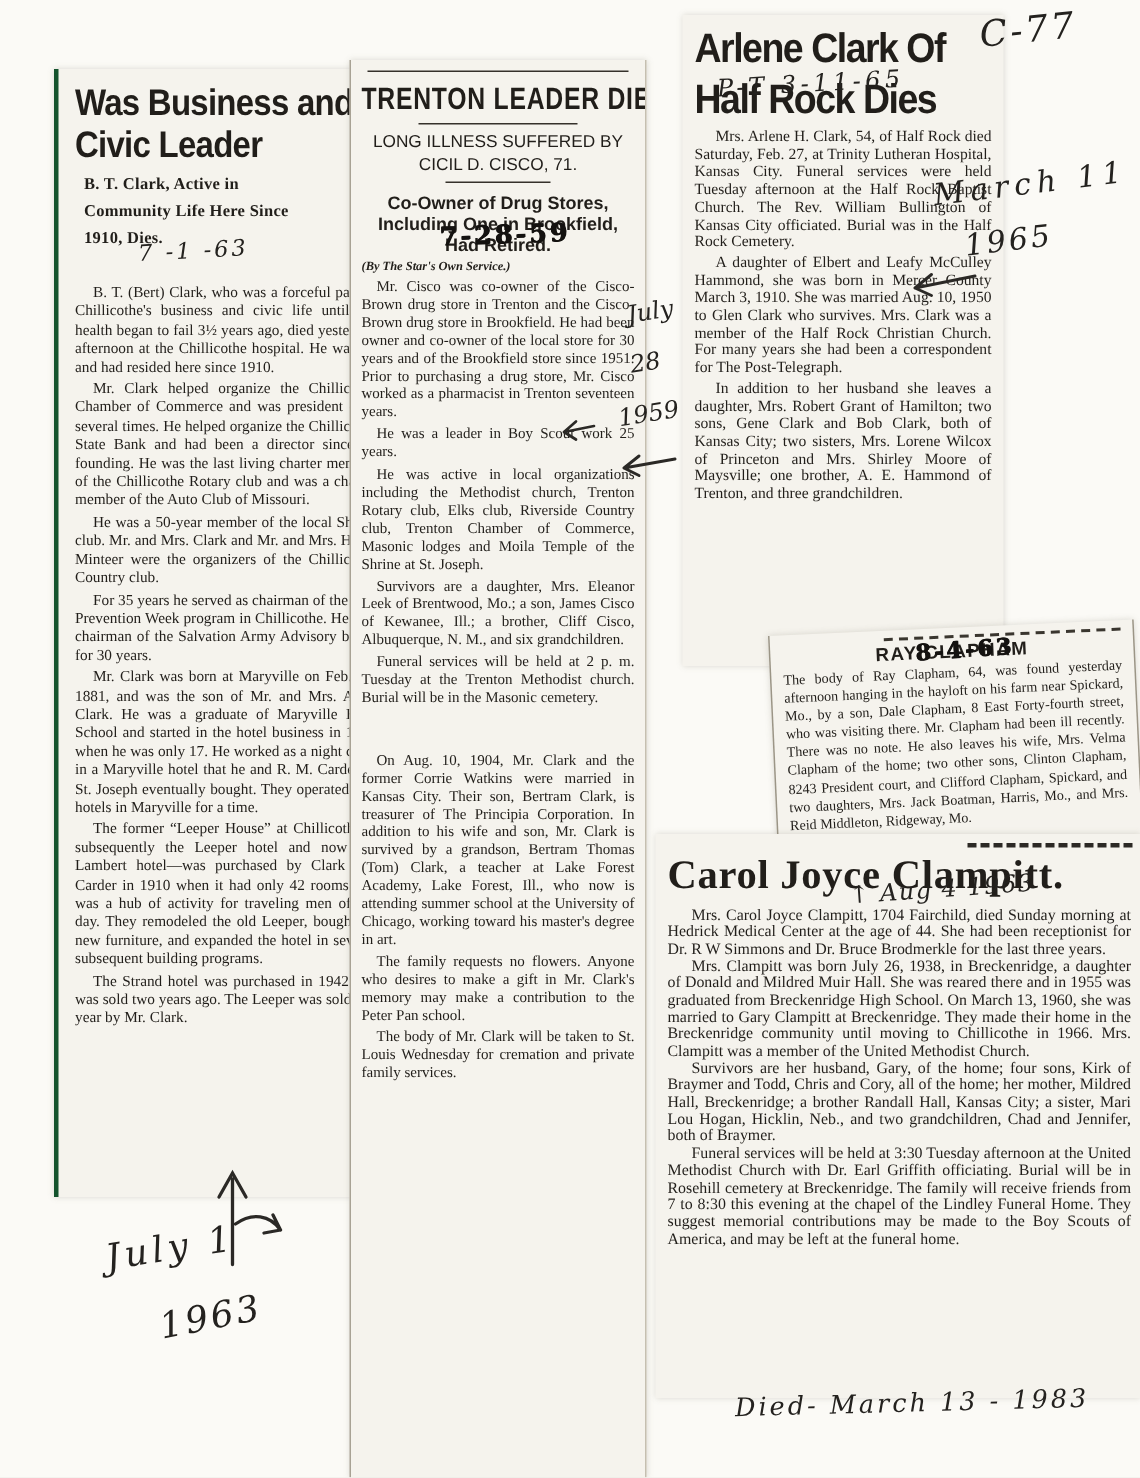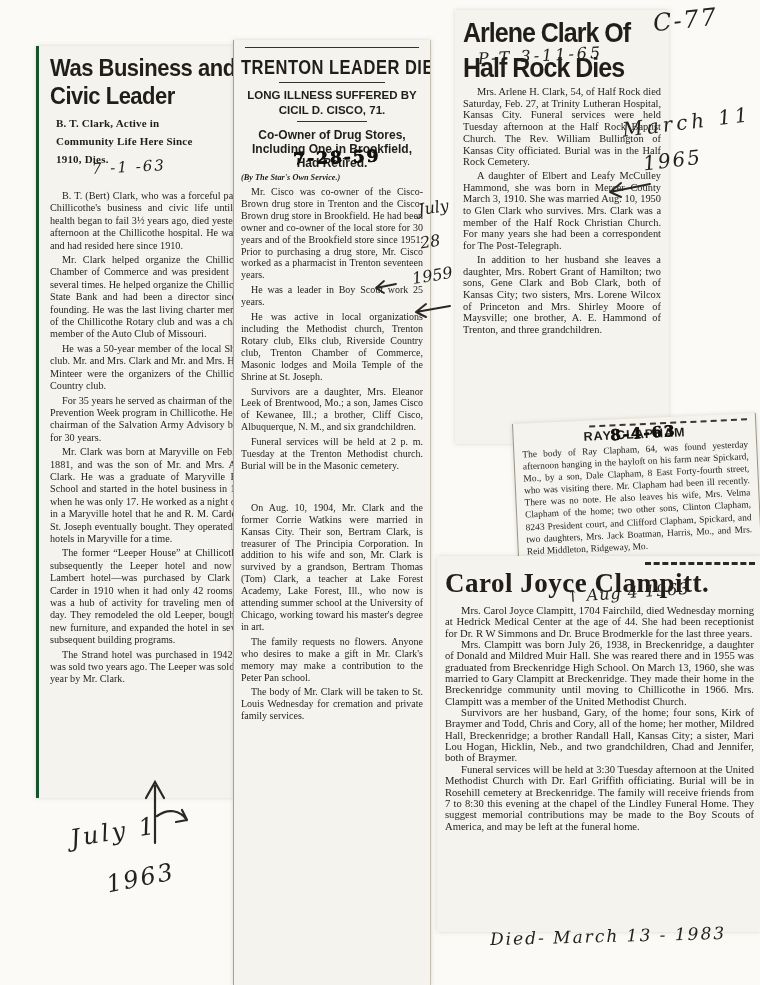--- a/index.html
+++ b/index.html
@@ -20,21 +20,21 @@
   
   #clip-cisco{left:233px;top:40px;width:198px;height:945px;padding:4px 7px 0 7px;box-sizing:border-box;
               border-left:1px solid #a8a294;border-right:1px solid #c5bfb0;}
   .rule{border-top:1px solid #35312b;margin:3px auto;}
   .rule.full{width:96%;}
   .rule.mid{width:58%;}
   .rule.short{width:38%;}
   .h-cisco{font-family:"Liberation Sans",sans-serif;font-weight:bold;font-size:16.5px;line-height:20px;
            text-align:center;letter-spacing:.5px;transform:scaleY(1.25);transform-origin:center top;
            margin:6px 0 8px 0;white-space:nowrap;}
-  .sub-cisco{font-family:"Liberation Sans",sans-serif;font-weight:bold;font-size:11.5px;line-height:15px;
+  .sub-cisco{font-family:"Liberation Sans",sans-serif;font-weight:normal;font-size:11.5px;line-height:15px;
              text-align:center;margin:5px 0 3px 0;}
   .deck-cisco{font-family:"Liberation Sans",sans-serif;font-weight:bold;font-size:12px;line-height:14px;
               text-align:center;margin:6px 4px 2px 4px;}
   .byline{font-size:8.3px;font-style:italic;font-weight:bold;margin:3px 0 4px 0;}
   .body-xs p{margin:0 0 3px 0;font-size:10px;line-height:11.9px;text-align:justify;text-indent:10px;}
   .contin{margin-top:30px;}
 
   
   #clip-arlene{left:455px;top:10px;width:214px;height:434px;padding:6px 8px 0 8px;box-sizing:border-box;}
   .h-arlene{font-family:"Liberation Sans",sans-serif;font-weight:bold;font-size:25px;line-height:31px;
@@ -135,21 +135,21 @@
   <div class="clip" id="clip-clapham">
     <div class="dash-rule"></div>
     <div class="h-clapham">RAY CLAPHAM</div>
     <p class="body-cl">The body of Ray Clapham, 64, was found yesterday afternoon hanging in the hayloft on his farm near Spickard, Mo., by a son, Dale Clapham, 8 East Forty-fourth street, who was visiting there. Mr. Clapham had been ill recently. There was no note. He also leaves his wife, Mrs. Velma Clapham of the home; two other sons, Clinton Clapham, 8243 President court, and Clifford Clapham, Spickard, and two daughters, Mrs. Jack Boatman, Harris, Mo., and Mrs. Reid Middleton, Ridgeway, Mo.</p>
   </div>
 
   <div class="clip" id="clip-clampitt">
     <div class="dash-rule2"></div>
     <div class="h-clampitt">Carol Joyce Clampitt.</div>
     <div class="body-cp">
-      <p>Mrs. Carol Joyce Clampitt, 1704 Fairchild, died Wednesday morning at Hedrick Medical Center at the age of 44. She had been receptionist for Dr. R W Simmons and Dr. Bruce Brodmerkle for the last three years.</p>
+      <p>Mrs. Carol Joyce Clampitt, 1704 Fairchild, died Sunday morning at Hedrick Medical Center at the age of 44. She had been receptionist for Dr. R W Simmons and Dr. Bruce Brodmerkle for the last three years.</p>
       <p>Mrs. Clampitt was born July 26, 1938, in Breckenridge, a daughter of Donald and Mildred Muir Hall. She was reared there and in 1955 was graduated from Breckenridge High School. On March 13, 1960, she was married to Gary Clampitt at Breckenridge. They made their home in the Breckenridge community until moving to Chillicothe in 1966. Mrs. Clampitt was a member of the United Methodist Church.</p>
       <p>Survivors are her husband, Gary, of the home; four sons, Kirk of Braymer and Todd, Chris and Cory, all of the home; her mother, Mildred Hall, Breckenridge; a brother Randall Hall, Kansas City; a sister, Mari Lou Hogan, Hicklin, Neb., and two grandchildren, Chad and Jennifer, both of Braymer.</p>
       <p>Funeral services will be held at 3:30 Tuesday afternoon at the United Methodist Church with Dr. Earl Griffith officiating. Burial will be in Rosehill cemetery at Breckenridge. The family will receive friends from 7 to 8:30 this evening at the chapel of the Lindley Funeral Home. They suggest memorial contributions may be made to the Boy Scouts of America, and may be left at the funeral home.</p>
     </div>
   </div>
 
   <div class="hw" id="hw-c77">C-77</div>
   <div class="hw" id="hw-pt">P-T  3-11-65</div>
   <div class="hw" id="hw-march1">March 11</div>
   <div class="hw" id="hw-march2">1965</div>

